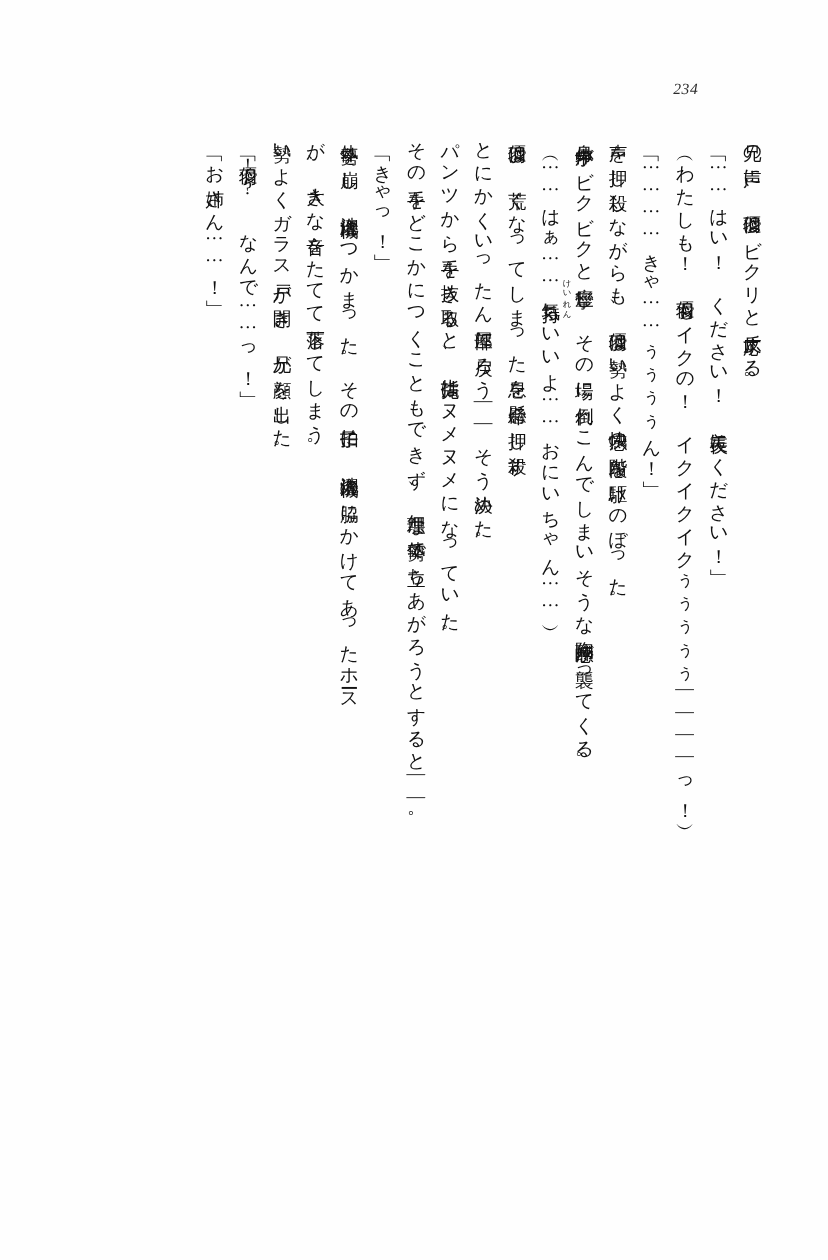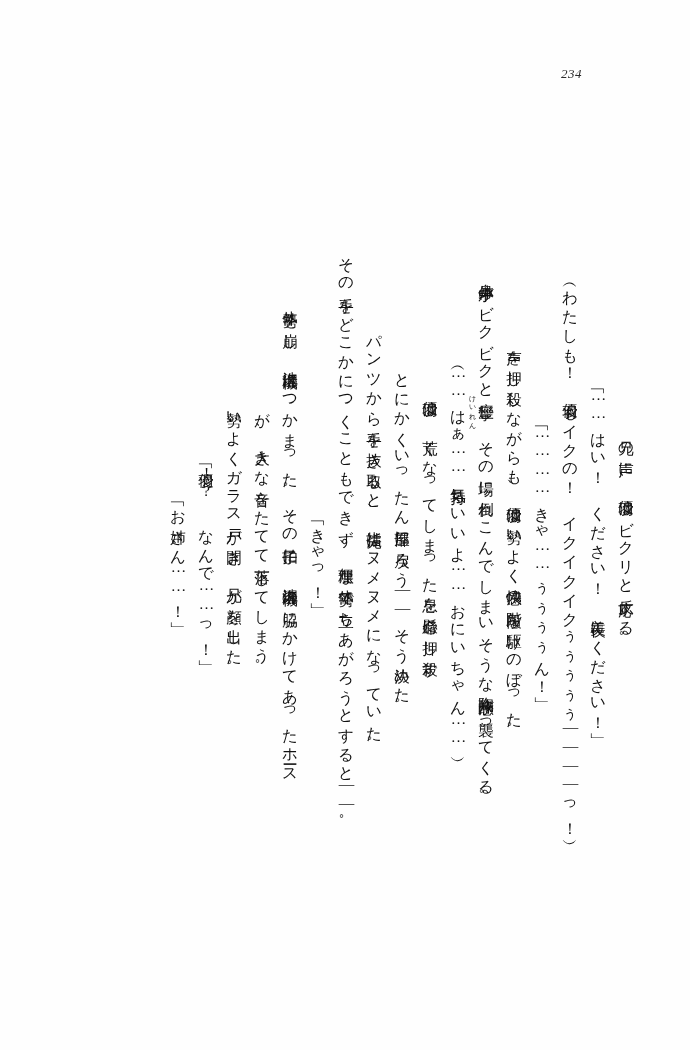--- a/index.html
+++ b/index.html
@@ -14,21 +14,20 @@
     color: #1a1a1a;
     position: relative;
     overflow: hidden;
   }
   #page {
     position: absolute;
     top: 0; left: 0;
     width: 690px;
     height: 1050px;
     background: #fefefe;
-    text-align: center;
   }
   #page-number {
     position: absolute;
     top: 66px;
     right: 108px;
     font-family: "Liberation Serif", "DejaVu Serif", serif;
     font-size: 13px;
     font-style: italic;
     color: #2b2b2b;
     letter-spacing: 0.5px;

